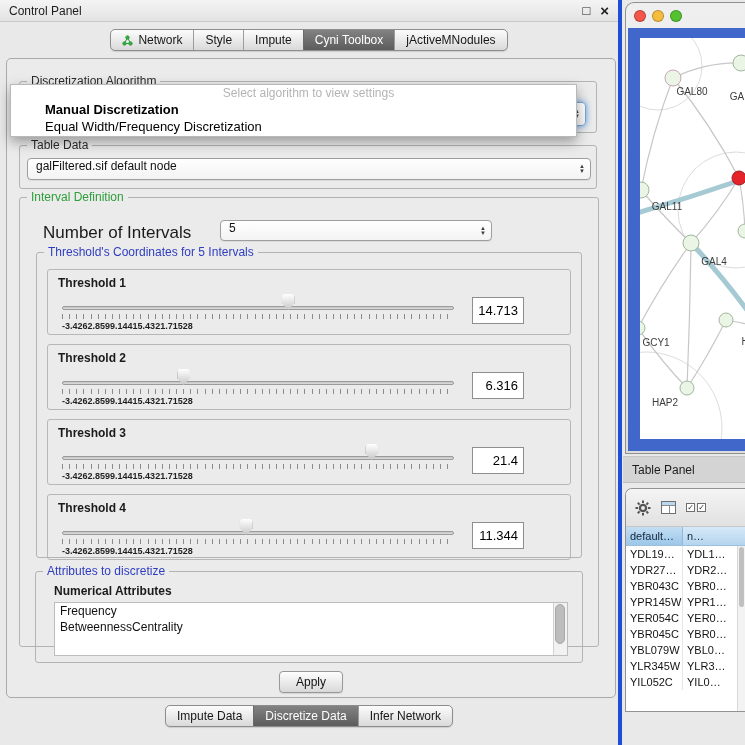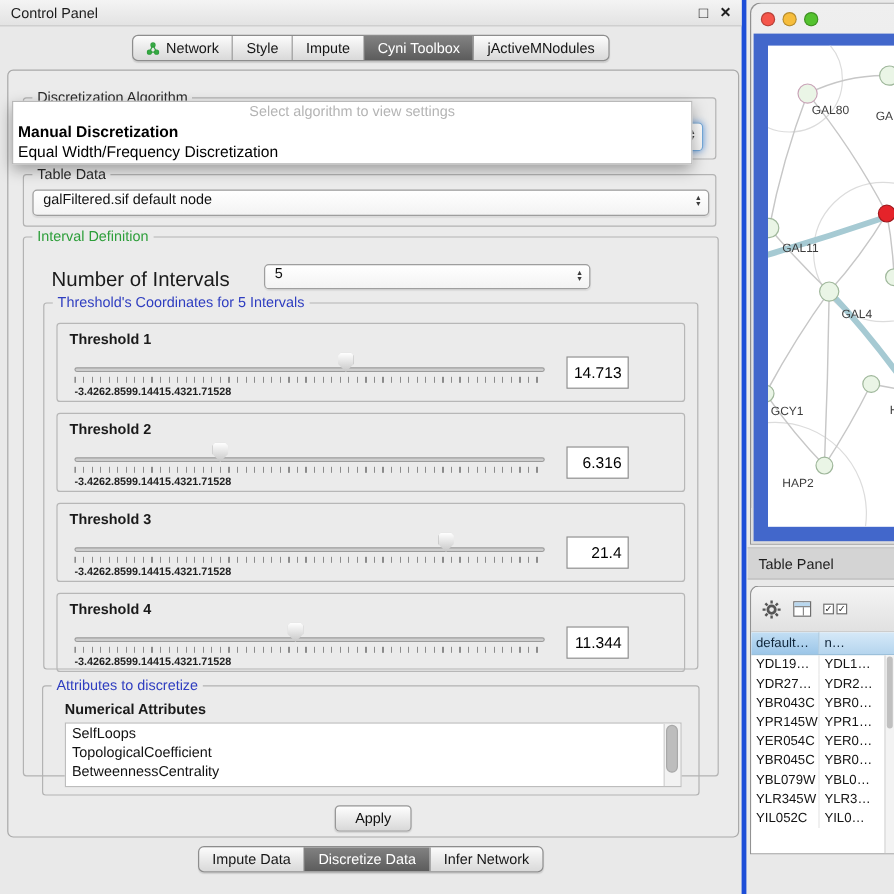--- a/index.html
+++ b/index.html
@@ -38,21 +38,21 @@
     background:linear-gradient(#ffffff,#f3f3f3); border:1px solid #9e9e9e; border-radius:4px;
     padding:0 20px 0 8px; font-size:12px; color:#111; box-shadow:0 1px 1px rgba(0,0,0,.07); }
   .combo.focused { border-color:#74a8d9; box-shadow:0 0 6px rgba(86,148,222,.95); }
   .arrows { position:absolute; right:5px; top:50%; transform:translateY(-50%);
     display:flex; flex-direction:column; align-items:center; font-size:6px; line-height:5px; color:#3c3c3c; }
 
   .algo-group { left:12px; top:22px; width:578px; height:52px; }
   .algo-combo { position:absolute; left:6px; top:20px; width:560px; height:24px; }
 
   .dropdown-overlay { position:absolute; left:3px; top:25px; width:567px; height:53px; background:#fff;
-    border:1px solid #b9b9b9; box-shadow:0 5px 12px rgba(0,0,0,.35); z-index:30; }
+    border:1px solid #b9b9b9; box-shadow:0 5px 12px rgba(0,0,0,.35); z-index:30;padding-left:30px; }
   .overlay-placeholder { height:16px; line-height:16px; text-align:center; color:#b4b4b4; font-size:12px; }
   .overlay-item { height:17px; line-height:17px; padding:0 4px; font-size:13px; color:#000; }
   .overlay-item.first { font-weight:bold; }
 
   .td-group { left:12px; top:86px; width:578px; height:44px; }
   .td-combo { position:absolute; left:7px; top:12px; width:564px; height:22px; }
 
   .interval-group { left:12px; top:138px; width:580px; height:450px; }
   .ni-label { position:absolute; left:23px; top:25px; font-weight:normal; font-size:17px; }
   .ni-combo { position:absolute; left:200px; top:22px; width:272px; height:21px; }
@@ -293,22 +293,21 @@
             </div>
           </div>
       </div>
     </div>
 
     <div class="group attrs-group">
       <span class="group-title blue">Attributes to discretize</span>
       <div class="attrs-label">Numerical Attributes</div>
       <div class="attr-list">
         <div id="attr-items">
-            <div class="attr-item">SelfLoops</div>
-            <div class="attr-item">TopologicalCoefficient</div>
+            <div class="attr-item">Frequency</div>
             <div class="attr-item">BetweennessCentrality</div>
           </div>
         <div class="list-scrollbar">
           <div class="list-thumb"></div>
         </div>
       </div>
     </div>
 
     <button class="apply-btn">Apply</button>
   </div>

